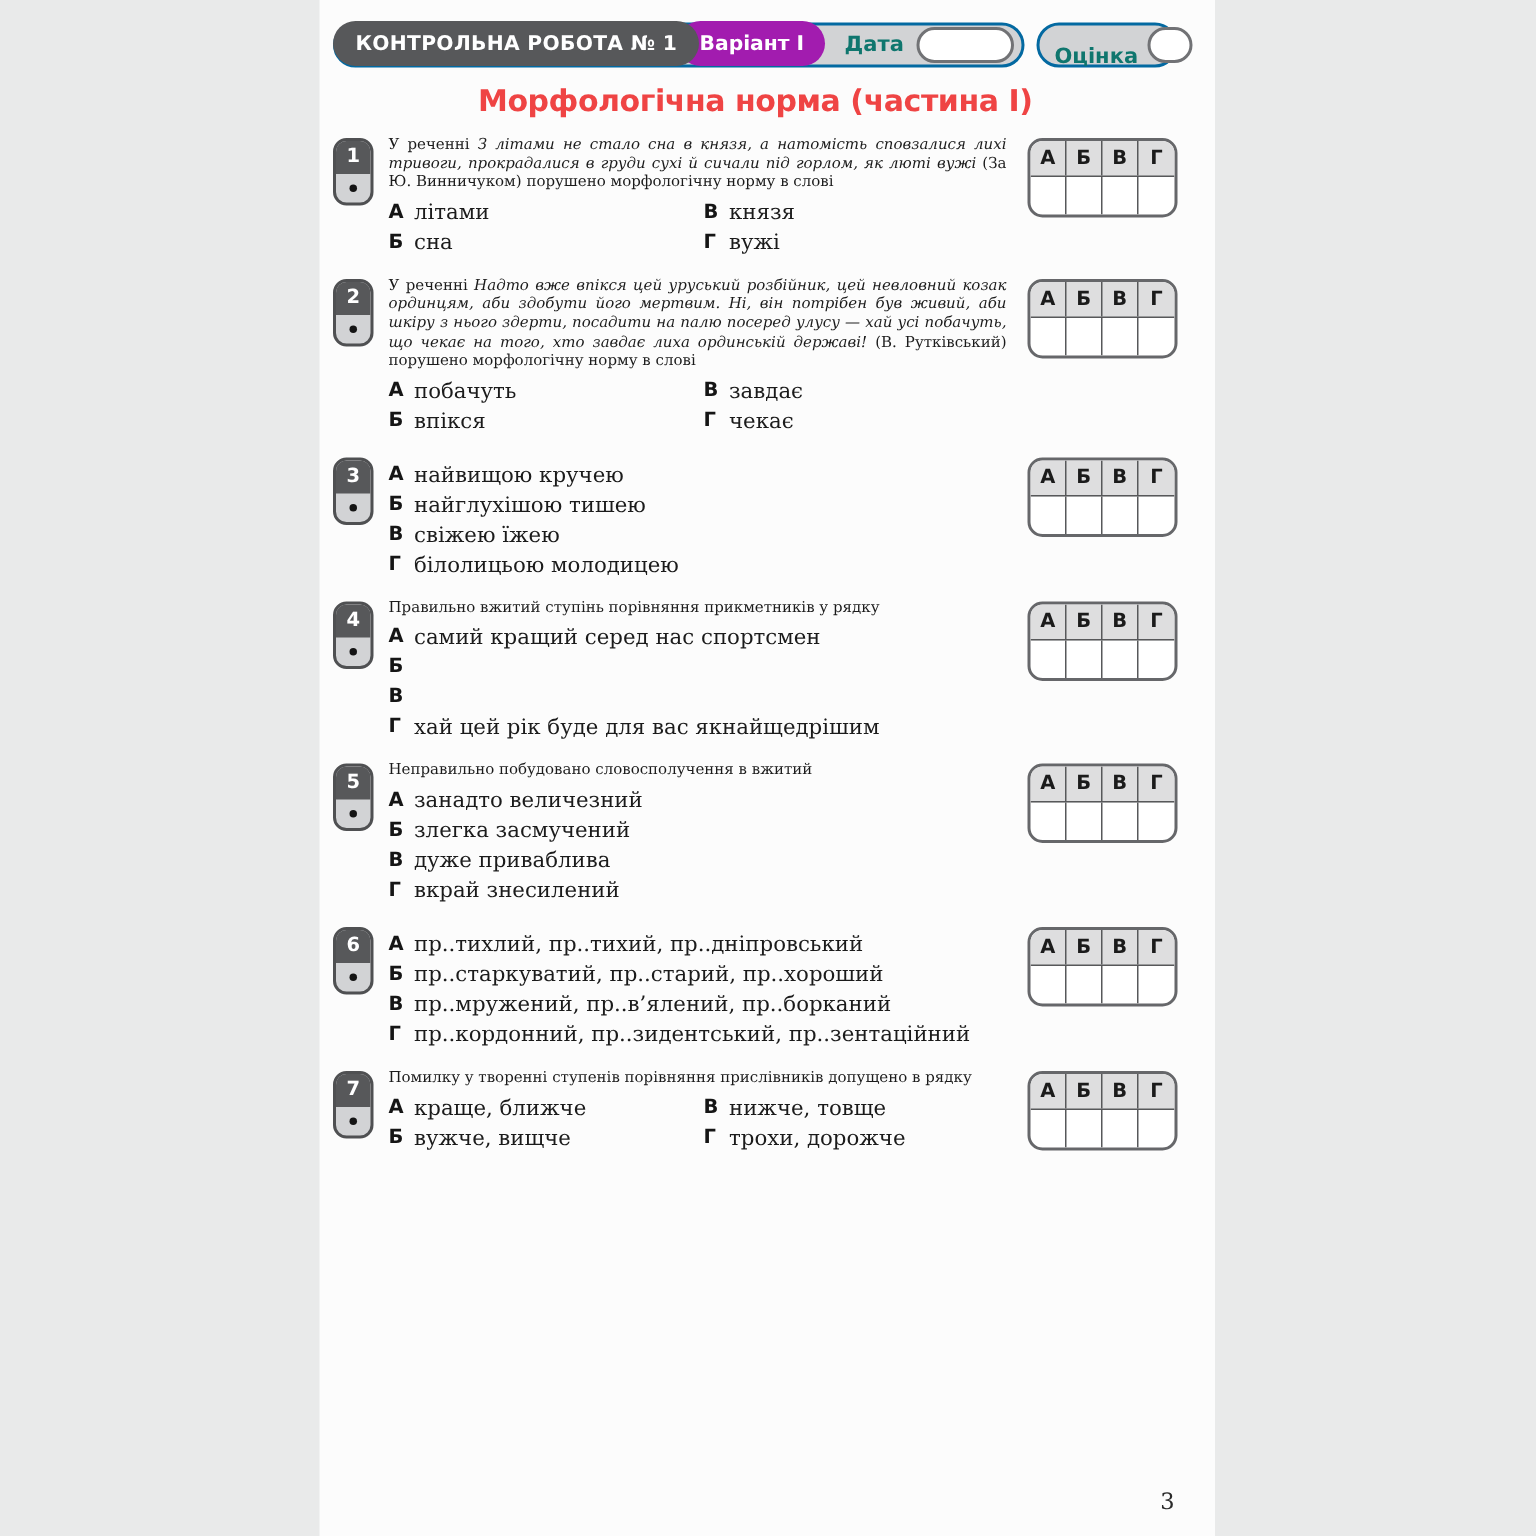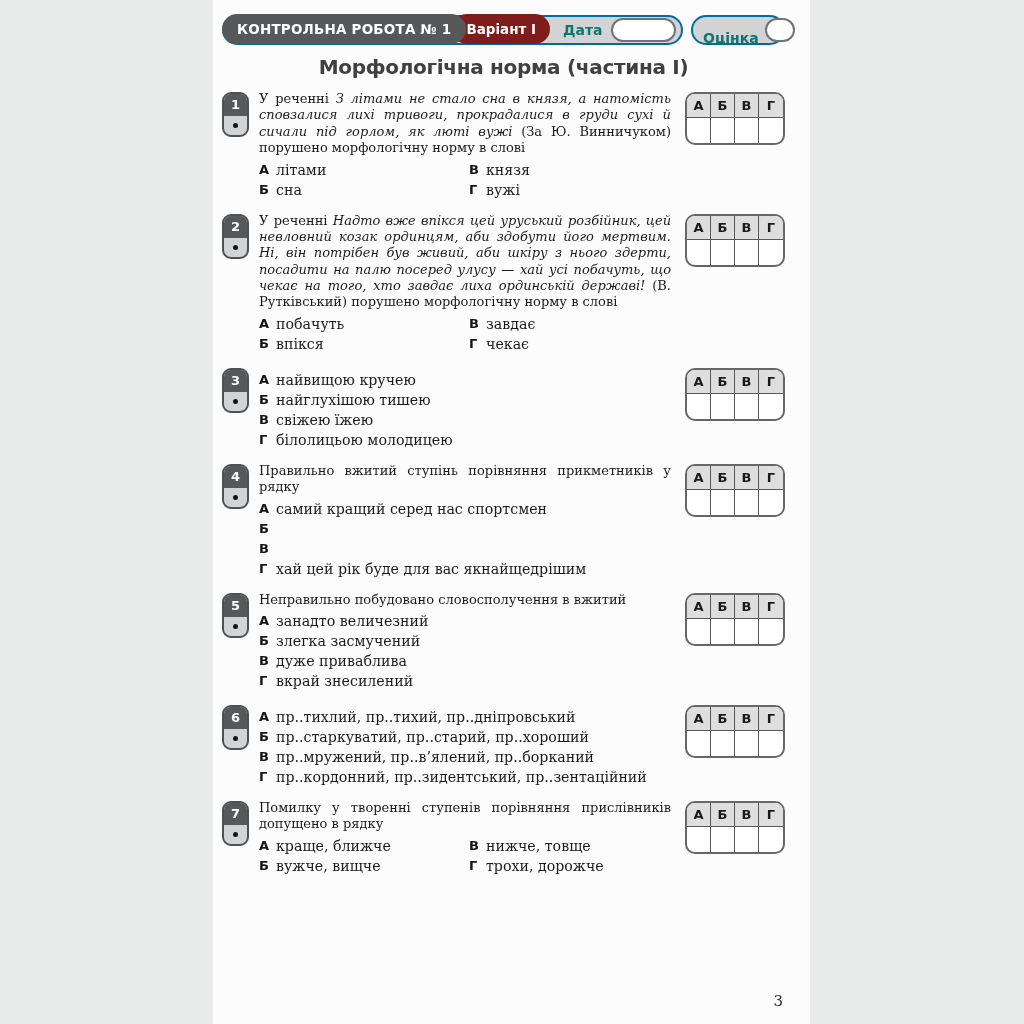--- a/index.html
+++ b/index.html
@@ -21,56 +21,56 @@
     background:#d2d3d5; border:2px solid #0369a1; border-radius:16px;
     box-sizing:border-box; display:flex; align-items:center;
   }
   .bar-main { flex:1; min-width:0; }
   .pill-dark {
     background:#57585a; border-radius:15px; height:30px; margin:-2px 0 0 -2px;
     color:#fff; font:bold 13.5px/30px "DejaVu Sans", sans-serif;
     padding:0 15px; white-space:nowrap; letter-spacing:.2px; flex:none; z-index:2;
   }
   .pill-mid {
-    background:#7f1d1d; border-radius:15px; height:30px; margin:-2px 0 0 -14px;
+    background:#a21caf; border-radius:15px; height:30px; margin:-2px 0 0 -14px;
     color:#fff; font:bold 13.5px/30px "DejaVu Sans", sans-serif;
     padding:0 14px; white-space:nowrap; flex:none; z-index:1;
   }
   .hlabel {
     font:bold 14px "DejaVu Sans", sans-serif; color:#0f766e;
     margin:0 8px 0 13px; white-space:nowrap;
   }
   .hinput {
     background:#fff; border:2px solid #717275; border-radius:12px;
     height:24px; box-sizing:border-box;
   }
   .date-input { flex:1; margin-right:5px; max-width:140px; }
   .bar-grade { width:94px; flex:none; padding:0 6px; }
   .bar-grade .hlabel { margin:16px 6px 0 4px; }
   .grade-input { width:30px; flex:none; }
   
   .title {
     font:bold 20px "DejaVu Sans", sans-serif; letter-spacing:-0.3px;
-    text-align:center; margin:10px 0 12px 0; color:#404040;
+    text-align:center; margin:10px 0 12px 0; color:#ef4444;
   }
   
   .question { display:flex; align-items:flex-start; margin-bottom:13px; }
   .badge {
     width:27px; height:45px; flex:none; box-sizing:border-box;
     border:2px solid #4f5052; border-radius:9px; overflow:hidden;
     background:#d2d3d5; margin-top:1px;
   }
   .badge-top {
     height:22px; background:#57585a; color:#fff;
     font:bold 13px/22px "DejaVu Sans", sans-serif; text-align:center;
   }
   .badge-bot { height:19px; display:flex; align-items:center; justify-content:center; }
   .dot { width:5px; height:5px; border-radius:50%; background:#141414; }
   .qbody { flex:1; min-width:0; margin:0 14px 0 10px; }
-  .stem { font-size:13px; line-height:1.26; text-align:justify; color:#1b1b1b; }
+  .stem { font-size:10px; line-height:1.26; text-align:justify; color:#1b1b1b; }
   .options { margin-top:3px; }
   .opt-grid2 { display:grid; grid-template-columns:1fr 1fr; column-gap:8px; }
   .option { display:flex; font-size:14.2px; line-height:20px; }
   .olet {
     flex:none; width:17px; font:bold 13px/20px "DejaVu Sans", sans-serif; color:#151515;
   }
   
   .agrid {
     width:100px; flex:none; box-sizing:border-box;
     border:2px solid #66676a; border-radius:10px; overflow:hidden;

